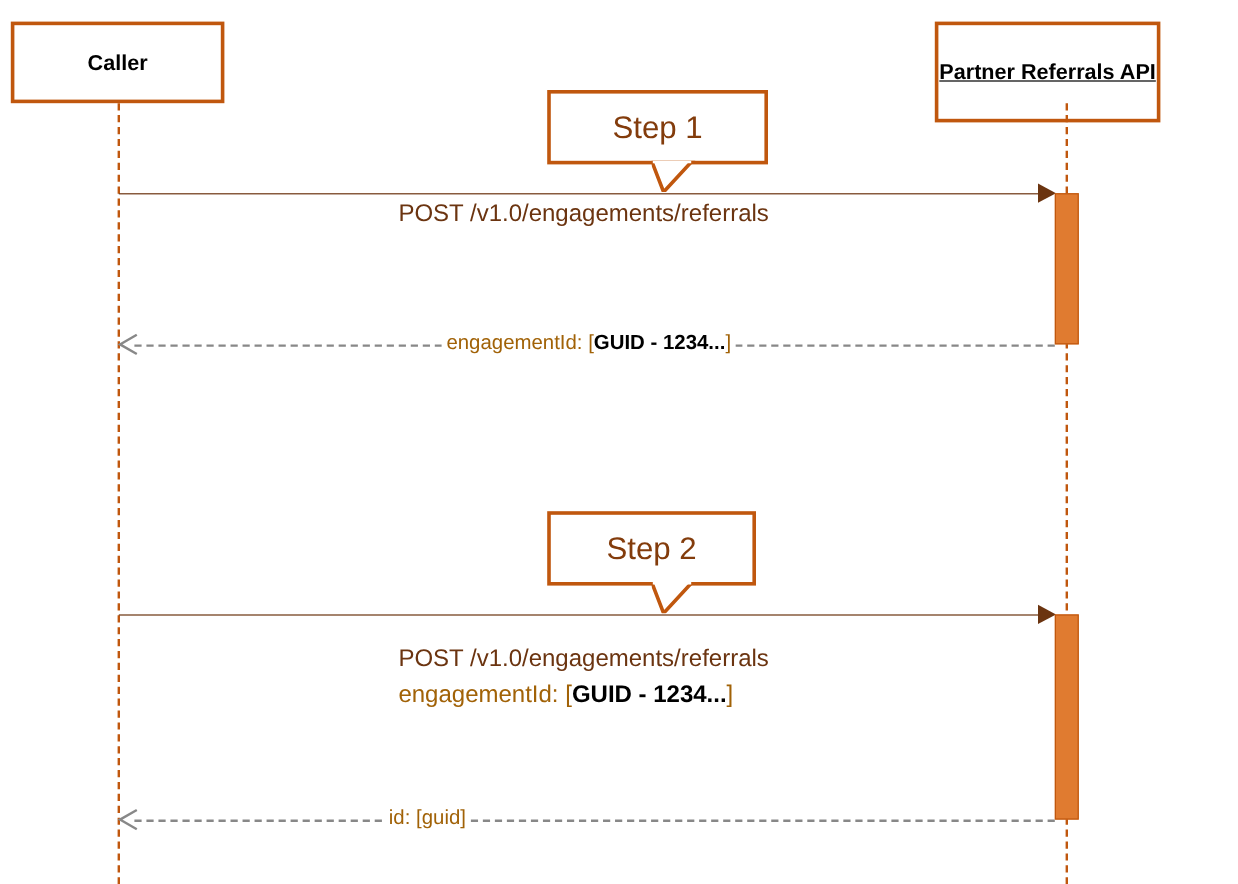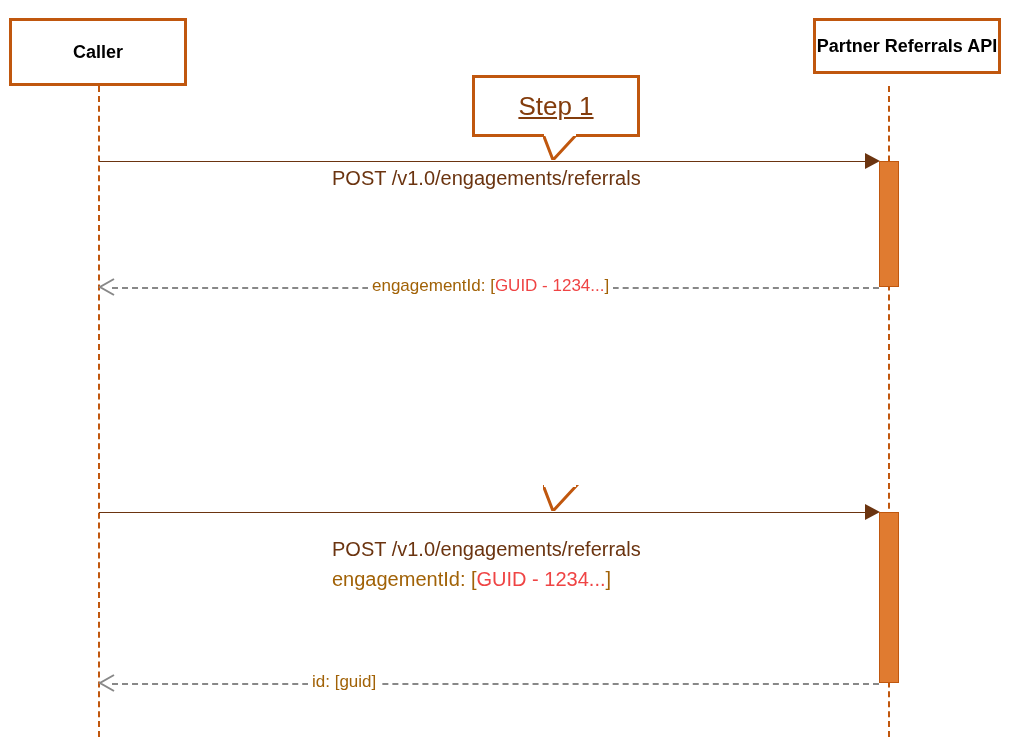--- a/index.html
+++ b/index.html
@@ -71,21 +71,21 @@
       white-space: nowrap;
     }
     .return-label {
       position: absolute;
       font-size: 17px;
       white-space: nowrap;
       background: white;
       padding: 0 4px;
     }
     .gray { color: #a16207; }
-    .blue { color: #ef4444; font-weight: normal; }
+    .blue { color: #000000; font-weight: bold; }
     .arrow-solid {
       position: absolute;
       width: 0; height: 0;
       border-left: 15px solid #6b3410;
       border-top: 8px solid transparent;
       border-bottom: 8px solid transparent;
     }
     .arrow-open {
       position: absolute;
     }
@@ -93,28 +93,28 @@
   </style>
 </head>
 <body>
 
 <div class="diagram">
 
   <div class="actor-box" style="left:9px; top:18px; width:178px; height:68px;">
     <span>Caller</span>
   </div>
 
-  <div class="actor-box" style="left:813px; top:18px; width:188px; height:56px;">
+  <div class="actor-box" style="left:779px; top:18px; width:188px; height:84px;text-decoration:underline;">
     <span>Partner Referrals API</span>
   </div>
 
   <div class="lifeline" style="left:98px; top:86px; height:651px;"></div>
   <div class="lifeline" style="left:888px; top:86px; height:651px;"></div>
 
-  <div class="callout" style="left:472px; top:75px; width:168px; height:62px;text-decoration:underline;">
+  <div class="callout" style="left:456px; top:75px; width:184px; height:62px;">
     <span>Step 1</span>
   </div>
   <svg class="callout-tail" style="left:543px; top:134px;" width="38" height="26">
     <polygon points="0,0 34,0 10,26" fill="white" stroke="#c0570e" stroke-width="3"></polygon>
     <line x1="1" y1="0" x2="33" y2="0" stroke="white" stroke-width="4"></line>
   </svg>
 
   <div class="msg-line" style="left:99px; top:161px; width:769px;"></div>
   <div class="arrow-solid" style="left:865px; top:153px;"></div>
   <div class="msg-label" style="left:332px; top:167px;">
@@ -126,20 +126,23 @@
   <div class="msg-return" style="left:112px; top:287px; width:767px;"></div>
   <div class="arrow-open" style="left:98px; top:278px;">
     <svg width="18" height="18">
         <polyline points="16,1 2,9 16,17" fill="none" stroke="#888" stroke-width="2"></polyline>
       </svg>
   </div>
   <div class="return-label" style="left:368px; top:276px;">
     <span class="gray">engagementId: [</span><span class="blue">GUID - 1234...</span><span class="gray">]</span>
   </div>
 
+  <div class="callout" style="left:456px; top:426px; width:174px; height:62px;">
+    <span>Step 2</span>
+  </div>
   <svg class="callout-tail" style="left:543px; top:485px;" width="38" height="26">
     <polygon points="0,0 34,0 10,26" fill="white" stroke="#c0570e" stroke-width="3"></polygon>
     <line x1="1" y1="0" x2="33" y2="0" stroke="white" stroke-width="4"></line>
   </svg>
 
   <div class="msg-line" style="left:99px; top:512px; width:769px;"></div>
   <div class="arrow-solid" style="left:865px; top:504px;"></div>
 
   <div class="msg-label" style="left:332px; top:534px; line-height:1.5;">
     <div>POST /v1.0/engagements/referrals</div>
@@ -149,17 +152,17 @@
   </div>
 
   <div class="activation" style="left:879px; top:512px; width:20px; height:171px;"></div>
 
   <div class="msg-return" style="left:112px; top:683px; width:767px;"></div>
   <div class="arrow-open" style="left:98px; top:674px;">
     <svg width="18" height="18">
         <polyline points="16,1 2,9 16,17" fill="none" stroke="#888" stroke-width="2"></polyline>
       </svg>
   </div>
-  <div class="return-label" style="left:308px; top:672px;">
+  <div class="return-label" style="left:320px; top:672px;">
     <span class="gray">id: [</span><span class="gray">guid</span><span class="gray">]</span>
   </div>
 
 </div>
 
 </body></html>

